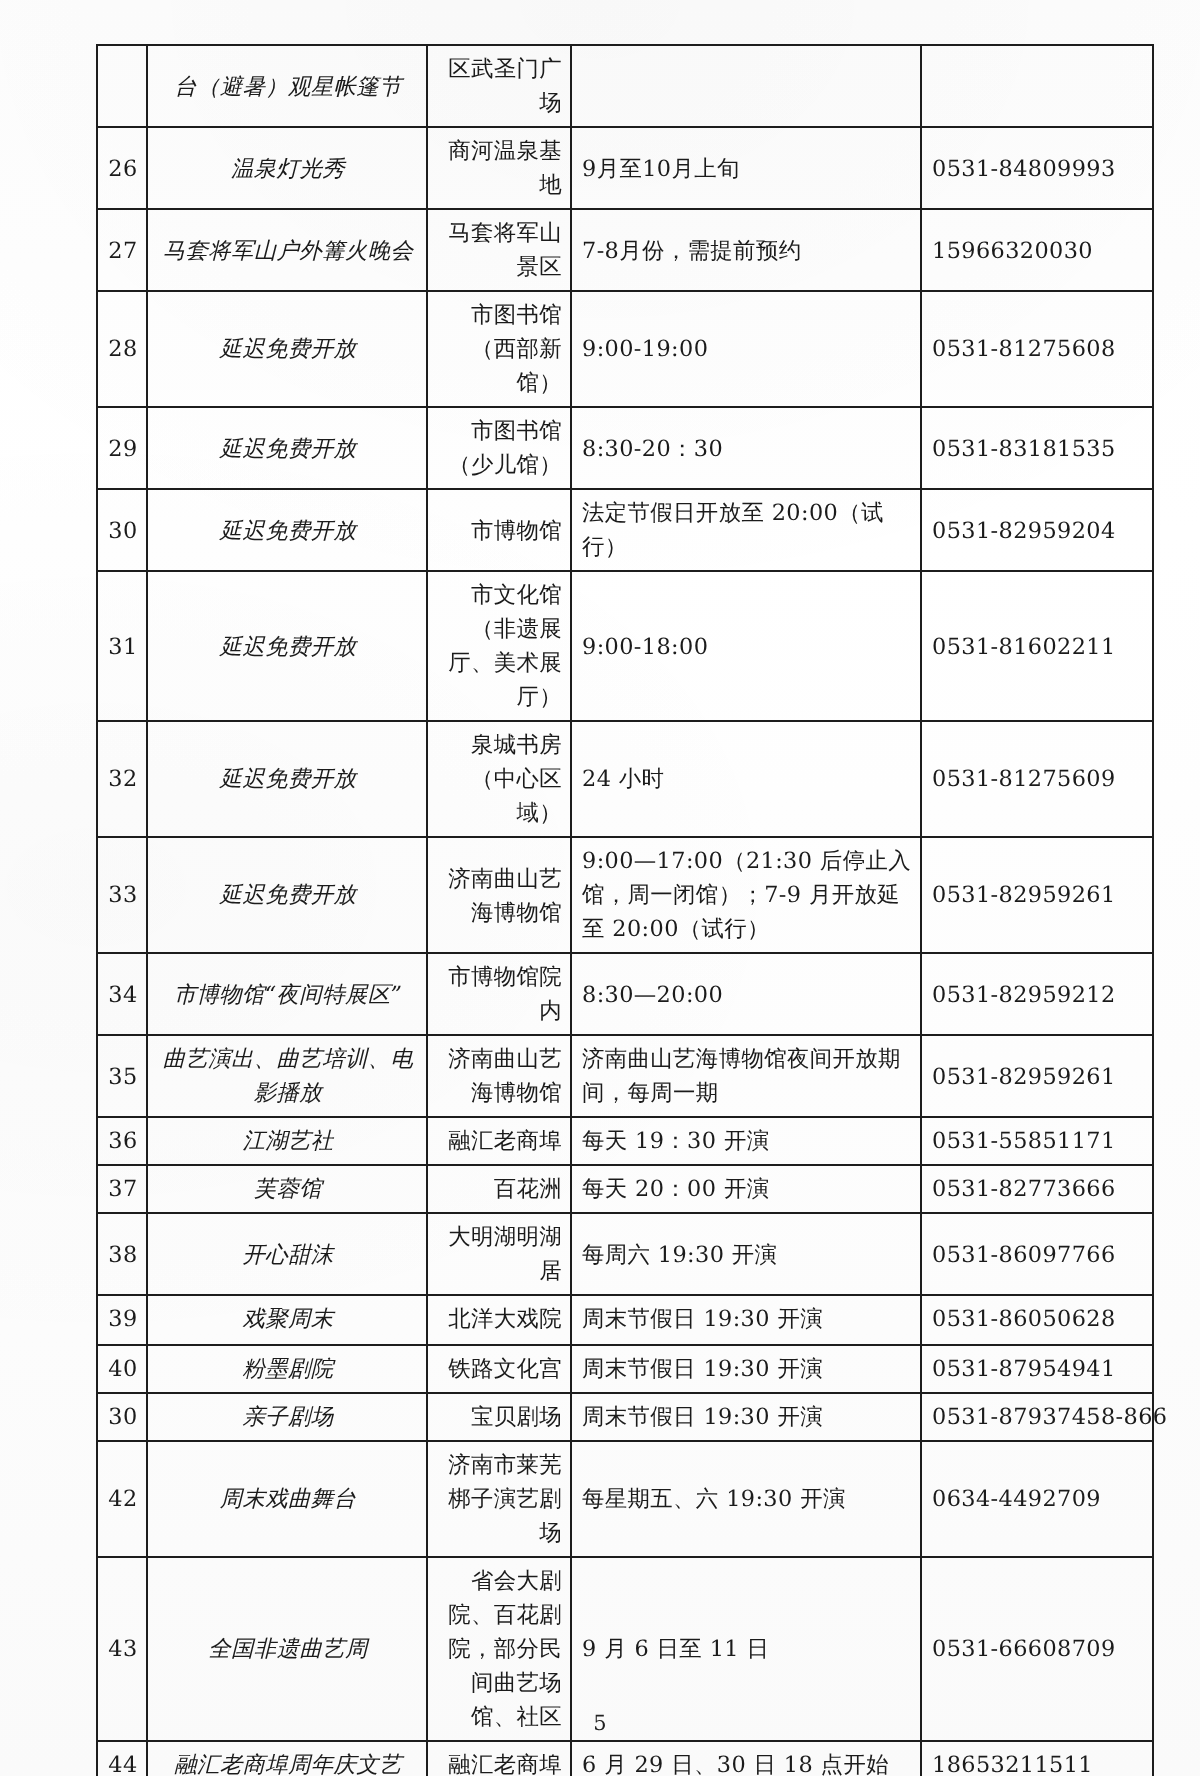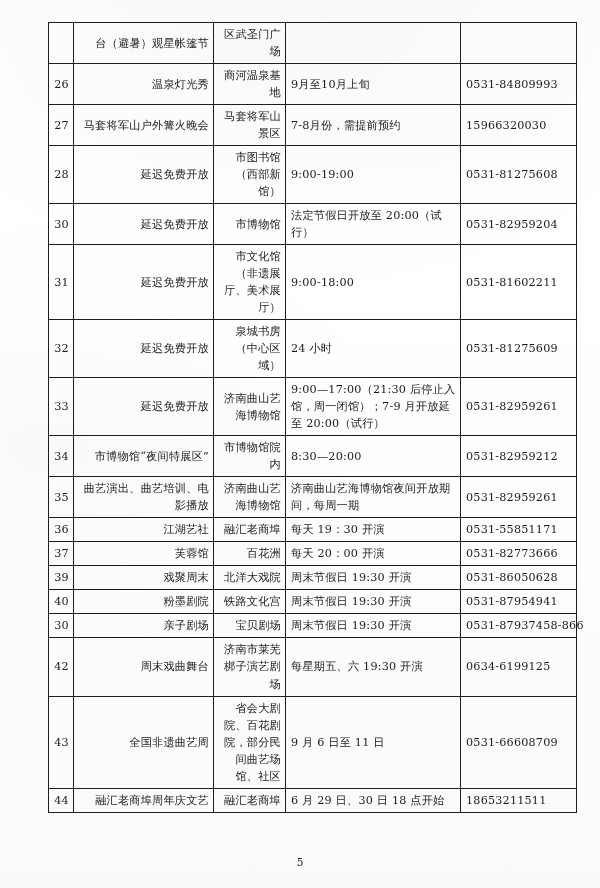--- a/index.html
+++ b/index.html
@@ -62,21 +62,21 @@
   col.c-detail { width: 175px; }
   col.c-phone  { width: 116px; }
 
   td.idx {
     text-align: center;
     font-family: "DejaVu Serif", "Liberation Serif", serif;
     font-size: 11px;
     padding-left: 0;
     padding-right: 0;
   }
-  td.name   { text-align: right; }
+  td.name   { text-align: center; font-style: italic; }
   td.venue  { text-align: right; }
   td.detail { text-align: left; }
   td.phone  {
     text-align: left;
     font-family: "DejaVu Serif", "Liberation Serif", serif;
     font-size: 11px;
     letter-spacing: 0.1px;
     white-space: nowrap;
   }
 
@@ -135,20 +135,27 @@
             <td class="phone">15966320030</td>
           </tr>
           <tr>
             <td class="idx">28</td>
             <td class="name">延迟免费开放</td>
             <td class="venue">市图书馆（西部新馆）</td>
             <td class="detail">9:00-19:00</td>
             <td class="phone">0531-81275608</td>
           </tr>
           <tr>
+            <td class="idx">29</td>
+            <td class="name">延迟免费开放</td>
+            <td class="venue">市图书馆（少儿馆）</td>
+            <td class="detail">8:30-20：30</td>
+            <td class="phone">0531-83181535</td>
+          </tr>
+          <tr>
             <td class="idx">30</td>
             <td class="name">延迟免费开放</td>
             <td class="venue">市博物馆</td>
             <td class="detail">法定节假日开放至 20:00（试行）</td>
             <td class="phone">0531-82959204</td>
           </tr>
           <tr>
             <td class="idx">31</td>
             <td class="name">延迟免费开放</td>
             <td class="venue">市文化馆（非遗展厅、美术展厅）</td>
@@ -191,20 +198,27 @@
             <td class="phone">0531-55851171</td>
           </tr>
           <tr>
             <td class="idx">37</td>
             <td class="name">芙蓉馆</td>
             <td class="venue">百花洲</td>
             <td class="detail">每天 20：00 开演</td>
             <td class="phone">0531-82773666</td>
           </tr>
           <tr>
+            <td class="idx">38</td>
+            <td class="name">开心甜沫</td>
+            <td class="venue">大明湖明湖居</td>
+            <td class="detail">每周六 19:30 开演</td>
+            <td class="phone">0531-86097766</td>
+          </tr>
+          <tr>
             <td class="idx">39</td>
             <td class="name">戏聚周末</td>
             <td class="venue">北洋大戏院</td>
             <td class="detail">周末节假日 19:30 开演</td>
             <td class="phone">0531-86050628</td>
           </tr>
           <tr>
             <td class="idx">40</td>
             <td class="name">粉墨剧院</td>
             <td class="venue">铁路文化宫</td>
@@ -216,21 +230,21 @@
             <td class="name">亲子剧场</td>
             <td class="venue">宝贝剧场</td>
             <td class="detail">周末节假日 19:30 开演</td>
             <td class="phone">0531-87937458-866</td>
           </tr>
           <tr>
             <td class="idx">42</td>
             <td class="name">周末戏曲舞台</td>
             <td class="venue">济南市莱芜梆子演艺剧场</td>
             <td class="detail">每星期五、六 19:30 开演</td>
-            <td class="phone">0634-6199125</td>
+            <td class="phone">0634-4492709</td>
           </tr>
           <tr>
             <td class="idx">43</td>
             <td class="name">全国非遗曲艺周</td>
             <td class="venue">省会大剧院、百花剧院，部分民间曲艺场馆、社区</td>
             <td class="detail">9 月 6 日至 11 日</td>
             <td class="phone">0531-66608709</td>
           </tr>
           <tr>
             <td class="idx">44</td>

